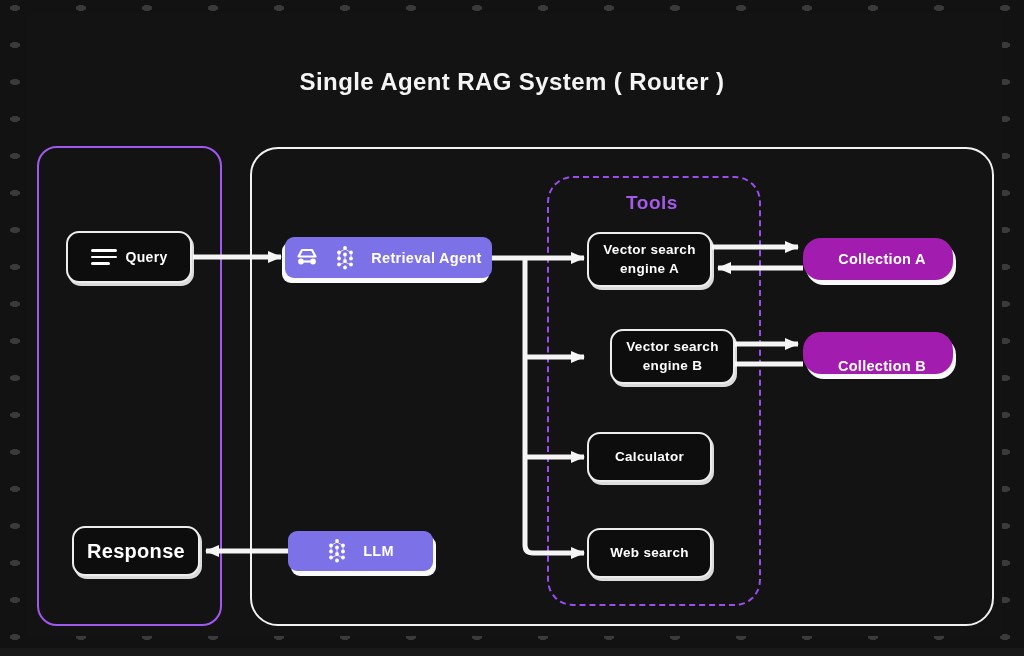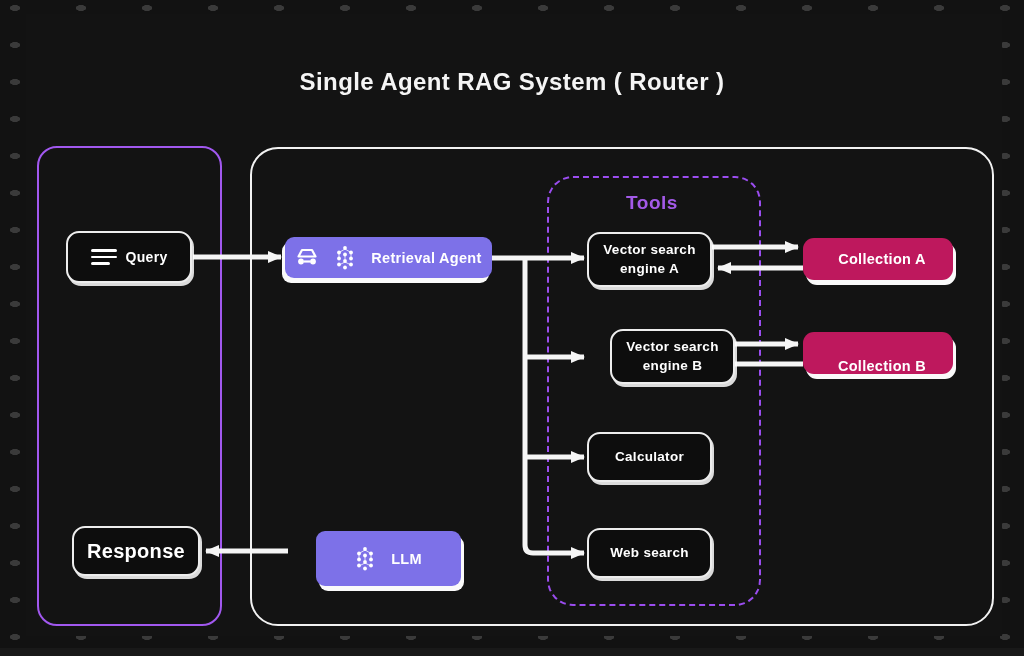--- a/index.html
+++ b/index.html
@@ -48,27 +48,27 @@
     background:#0d0d0d; border:2px solid #ededed; border-radius:13px;
     box-shadow:2px 3px 0 0 rgba(255,255,255,.85);
     font-size:13.5px; line-height:1.35; padding:4px 8px;
   }
   .purple-node{
     background:#7d71e8; border-radius:9px;
     box-shadow:3px 5px 0 0 #fafafa;
     font-size:14.5px; gap:16px; padding:4px 10px;
   }
   .collection-node{
-    background:#be185d; border-radius:11px;
+    background:#a21caf; border-radius:18px;
     box-shadow:3px 5px 0 0 #fafafa;
     font-size:14.5px;
     padding-left:8px;
   }
   #retrieval-agent{left:285px; top:237px; width:207px; height:41px; box-shadow:-3px 5px 0 0 #fafafa;}
-  #llm{left:288px; top:531px; width:145px; height:55px;margin-left:28px;}
+  #llm{left:288px; top:531px; width:145px; height:40px;}
   #query{left:66px; top:231px; width:126px; height:52px; gap:9px; font-size:14px;}
   #response{left:72px; top:526px; width:128px; height:50px; font-size:20px;}
   #vector-a{left:587px; top:232px; width:125px; height:55px;}
   #vector-b{left:610px; top:329px; width:125px; height:55px;}
   #calculator{left:587px; top:432px; width:125px; height:50px;}
   #web-search{left:587px; top:528px; width:125px; height:50px;}
   #collection-a{left:803px; top:238px; width:150px; height:42px;}
   #collection-b{left:803px; top:332px; width:150px; height:42px;align-items:flex-end;}
   
   .menu-icon{display:inline-flex; flex-direction:column; gap:4px; align-items:flex-start;}

